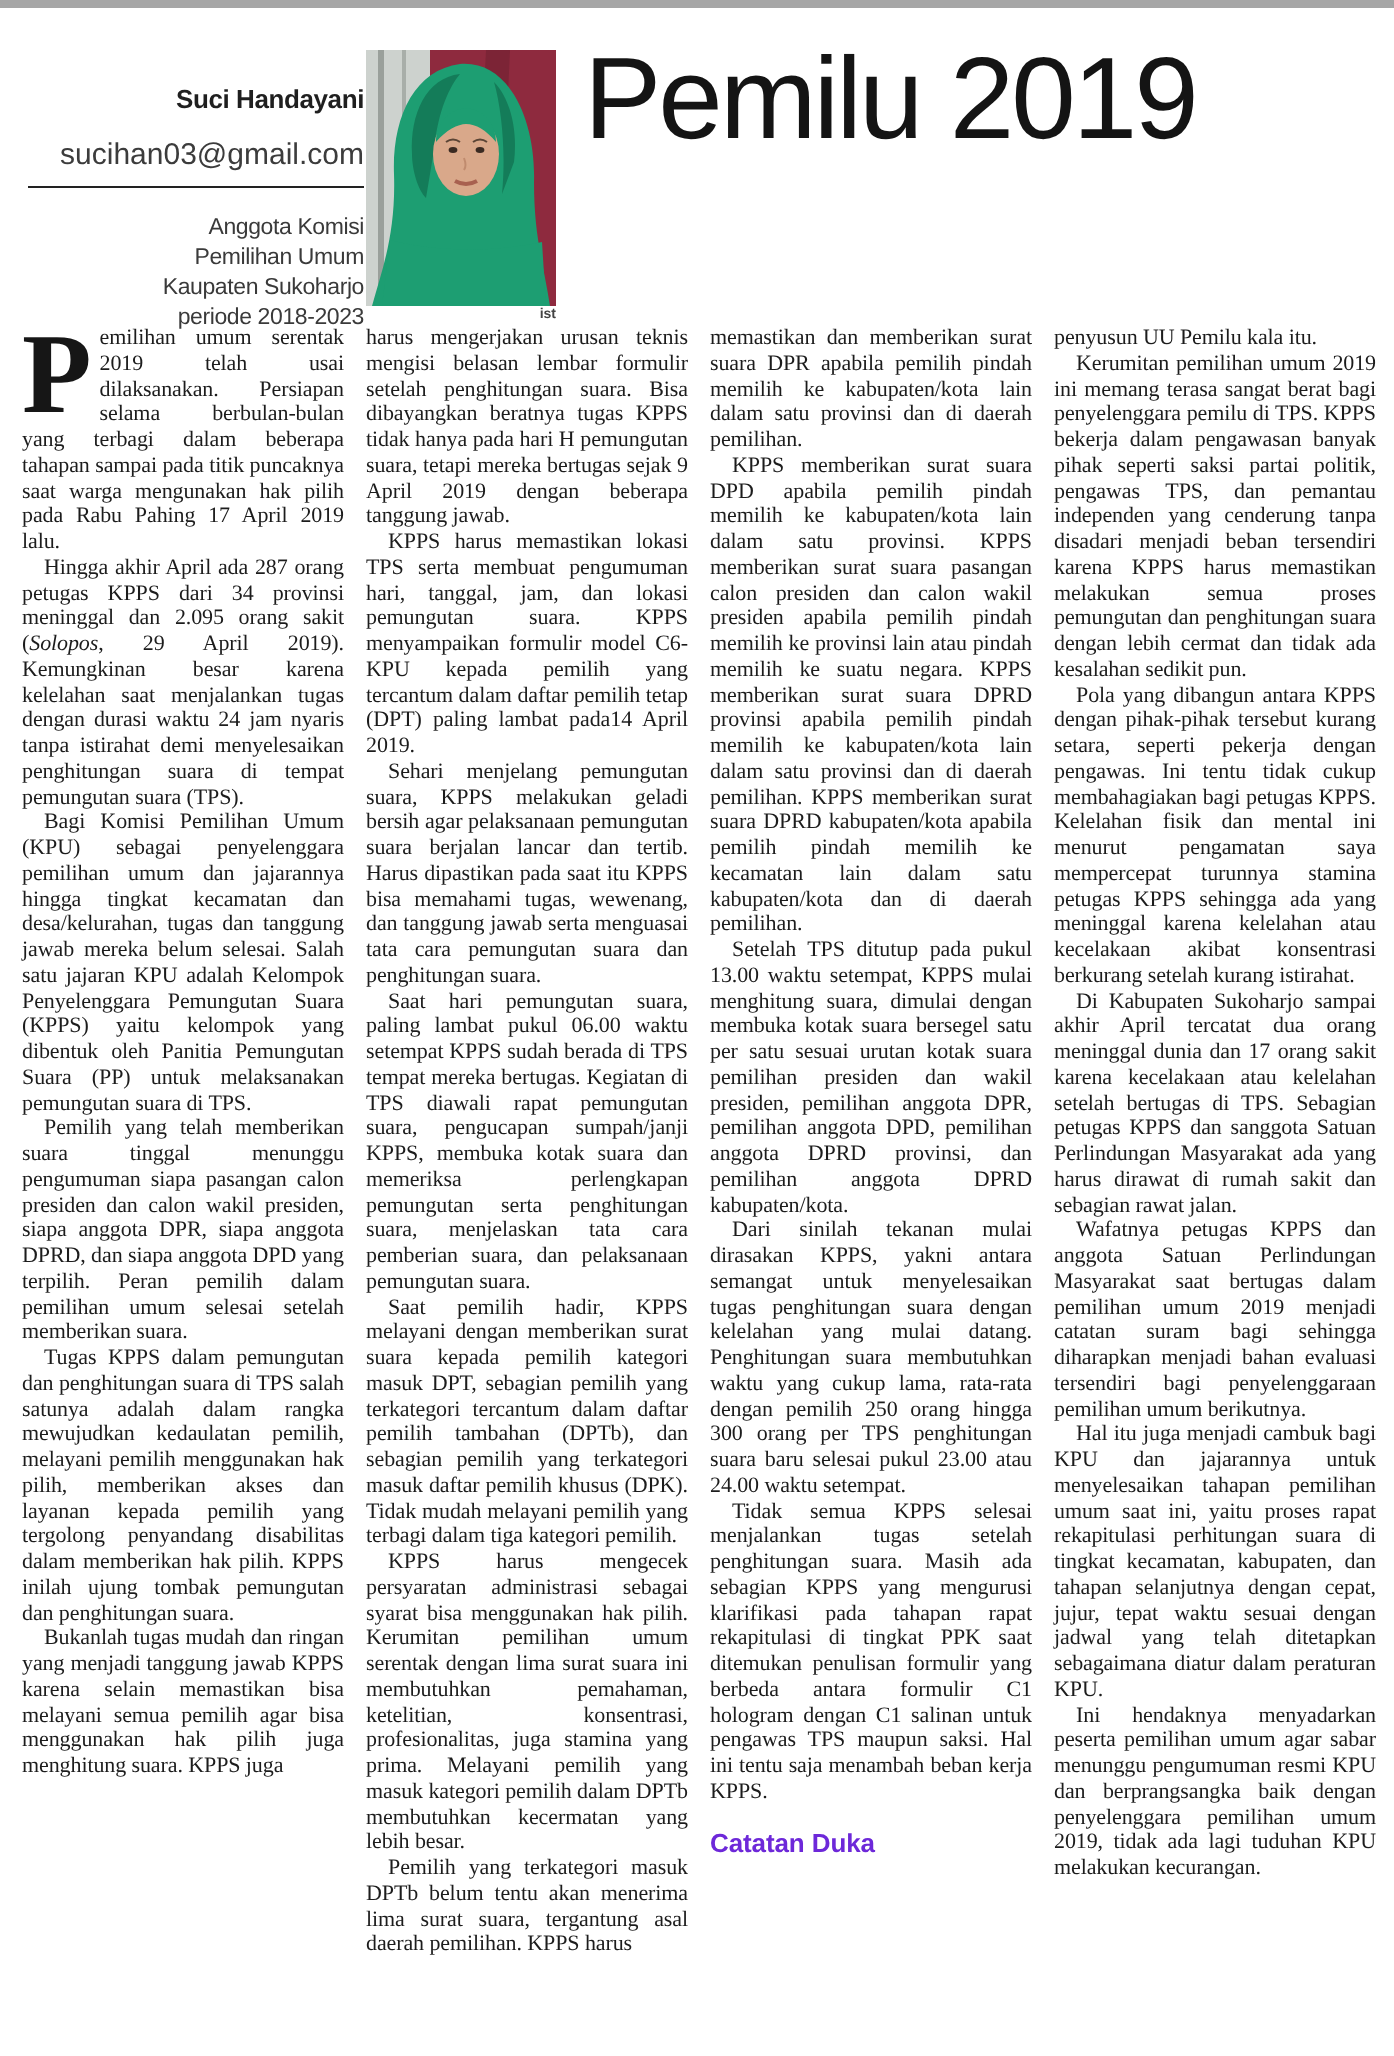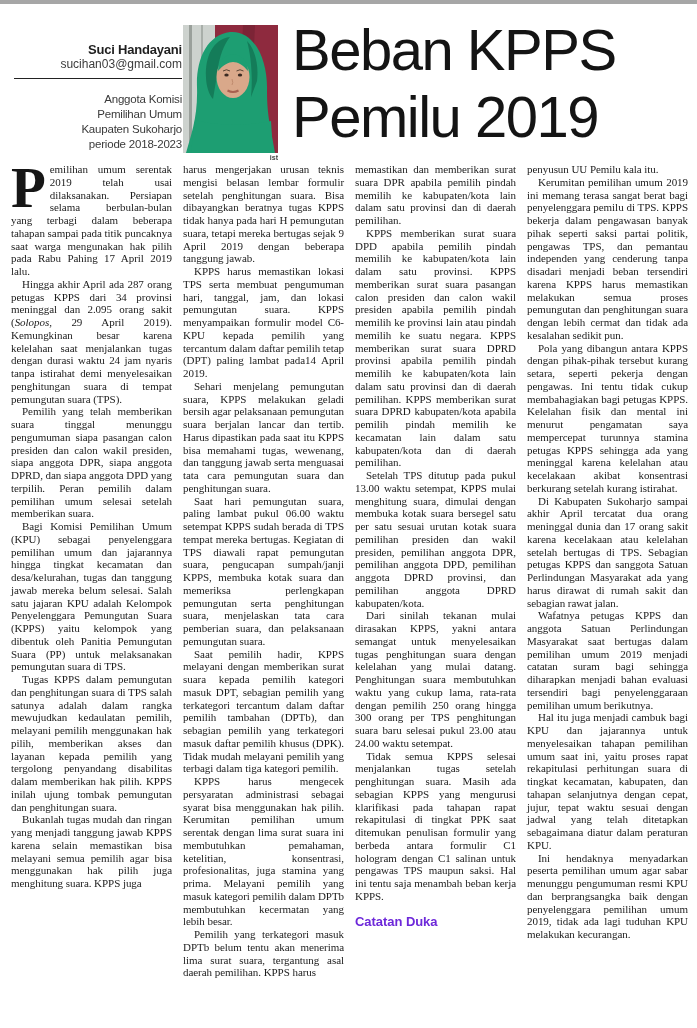--- a/index.html
+++ b/index.html
@@ -9,21 +9,21 @@
   }
   .top-edge { position:absolute; top:0; left:0; width:697px; height:4px; background:#a6a6a6; }
   .right-edge { position:absolute; top:0; right:0; width:4px; height:1028px; background:#c9c9c9; }
 
   
   .byline {
     position:absolute; top:42px; left:8px; width:174px; text-align:right;
     font-family:"Liberation Sans", sans-serif;
   }
   .byline-name { font-size:13px; font-weight:bold; color:#1f1f1f; letter-spacing:-0.2px; }
-  .byline-email { font-size:12px; color:#3c3c3c; margin-top:0; }
+  .byline-email { font-size:15px; color:#3c3c3c; margin-top:12px; }
   .byline-rule { border:none; border-top:1.8px solid #222; margin:7px 0 13px 6px; }
   .byline-affil { font-size:11.5px; color:#3a3a3a; line-height:1.3; letter-spacing:-0.2px; }
 
   .photo-wrap { position:absolute; left:183px; top:25px; width:95px; height:128px; }
   .photo-wrap svg { display:block; width:95px; height:128px; }
   .photo-caption {
     position:absolute; left:183px; top:154px; width:95px; text-align:right;
     font-family:"Liberation Sans", sans-serif; font-size:7px; font-weight:bold; color:#444;
   }
 
@@ -91,31 +91,30 @@
       <ellipse cx="57" cy="50" rx="2.2" ry="1.5" fill="#3a2a22"></ellipse>
       <path d="M40,46 q3.5,-2.5 7,0" stroke="#5a4435" stroke-width="1" fill="none"></path>
       <path d="M53.5,46 q3.5,-2.5 7,0" stroke="#5a4435" stroke-width="1" fill="none"></path>
       <path d="M49,54 q1.5,4 0,6" stroke="#c08b6e" stroke-width="1" fill="none"></path>
       <path d="M44.5,65.5 q5.5,3 11,0" stroke="#a8604f" stroke-width="2" fill="none"></path>
     </svg>
   </div>
   <div class="photo-caption">ist</div>
 
   <div class="headline">
-    <div>Beban KPPS</div>
     <div>Pemilu 2019</div>
   </div>
 
   <div class="body-cols">
 
     <div class="col">
       <p><span class="dropcap">P</span><span>emilihan umum serentak 2019 telah usai dilaksanakan. Persiapan selama berbulan-bulan yang terbagi dalam beberapa tahapan sampai pada titik puncaknya saat warga mengunakan hak pilih pada Rabu Pahing 17 April 2019 lalu.</span></p>
       <p class="ind"><span>Hingga akhir April ada 287 orang petugas KPPS dari 34 provinsi meninggal dan 2.095 orang sakit (</span><i>Solopos</i><span>, 29 April 2019). Kemungkinan besar karena kelelahan saat menjalankan tugas dengan durasi waktu 24 jam nyaris tanpa istirahat demi menyelesaikan penghitungan suara di tempat pemungutan suara (TPS).</span></p>
+      <p class="ind">Bagi Komisi Pemilihan Umum (KPU) sebagai penyelenggara pemilihan umum dan jajarannya hingga tingkat kecamatan dan desa/kelurahan, tugas dan tanggung jawab mereka belum selesai. Salah satu jajaran KPU adalah Kelompok Penyelenggara Pemungutan Suara (KPPS) yaitu kelompok yang dibentuk oleh Panitia Pemungutan Suara (PP) untuk melaksanakan pemungutan suara di TPS.</p>
       <p class="ind">Pemilih yang telah memberikan suara tinggal menunggu pengumuman siapa pasangan calon presiden dan calon wakil presiden, siapa anggota DPR, siapa anggota DPRD, dan siapa anggota DPD yang terpilih. Peran pemilih dalam pemilihan umum selesai setelah memberikan suara.</p>
-      <p class="ind">Bagi Komisi Pemilihan Umum (KPU) sebagai penyelenggara pemilihan umum dan jajarannya hingga tingkat kecamatan dan desa/kelurahan, tugas dan tanggung jawab mereka belum selesai. Salah satu jajaran KPU adalah Kelompok Penyelenggara Pemungutan Suara (KPPS) yaitu kelompok yang dibentuk oleh Panitia Pemungutan Suara (PP) untuk melaksanakan pemungutan suara di TPS.</p>
       <p class="ind">Tugas KPPS dalam pemungutan dan penghitungan suara di TPS salah satunya adalah dalam rangka mewujudkan kedaulatan pemilih, melayani pemilih menggunakan hak pilih, memberikan akses dan layanan kepada pemilih yang tergolong penyandang disabilitas dalam memberikan hak pilih. KPPS inilah ujung tombak pemungutan dan penghitungan suara.</p>
       <p class="ind">Bukanlah tugas mudah dan ringan yang menjadi tanggung jawab KPPS karena selain memastikan bisa melayani semua pemilih agar bisa menggunakan hak pilih juga menghitung suara. KPPS juga</p>
     </div>
 
     <div class="col">
       <p>harus mengerjakan urusan teknis mengisi belasan lembar formulir setelah penghitungan suara. Bisa dibayangkan beratnya tugas KPPS tidak hanya pada hari H pemungutan suara, tetapi mereka bertugas sejak 9 April 2019 dengan beberapa tanggung jawab.</p>
       <p class="ind">KPPS harus memastikan lokasi TPS serta membuat pengumuman hari, tanggal, jam, dan lokasi pemungutan suara. KPPS menyampaikan formulir model C6-KPU kepada pemilih yang tercantum dalam daftar pemilih tetap (DPT) paling lambat pada14 April 2019.</p>
       <p class="ind">Sehari menjelang pemungutan suara, KPPS melakukan geladi bersih agar pelaksanaan pemungutan suara berjalan lancar dan tertib. Harus dipastikan pada saat itu KPPS bisa memahami tugas, wewenang, dan tanggung jawab serta menguasai tata cara pemungutan suara dan penghitungan suara.</p>
       <p class="ind">Saat hari pemungutan suara, paling lambat pukul 06.00 waktu setempat KPPS sudah berada di TPS tempat mereka bertugas. Kegiatan di TPS diawali rapat pemungutan suara, pengucapan sumpah/janji KPPS, membuka kotak suara dan memeriksa perlengkapan pemungutan serta penghitungan suara, menjelaskan tata cara pemberian suara, dan pelaksanaan pemungutan suara.</p>
       <p class="ind">Saat pemilih hadir, KPPS melayani dengan memberikan surat suara kepada pemilih kategori masuk DPT, sebagian pemilih yang terkategori tercantum dalam daftar pemilih tambahan (DPTb), dan sebagian pemilih yang terkategori masuk daftar pemilih khusus (DPK). Tidak mudah melayani pemilih yang terbagi dalam tiga kategori pemilih.</p>

